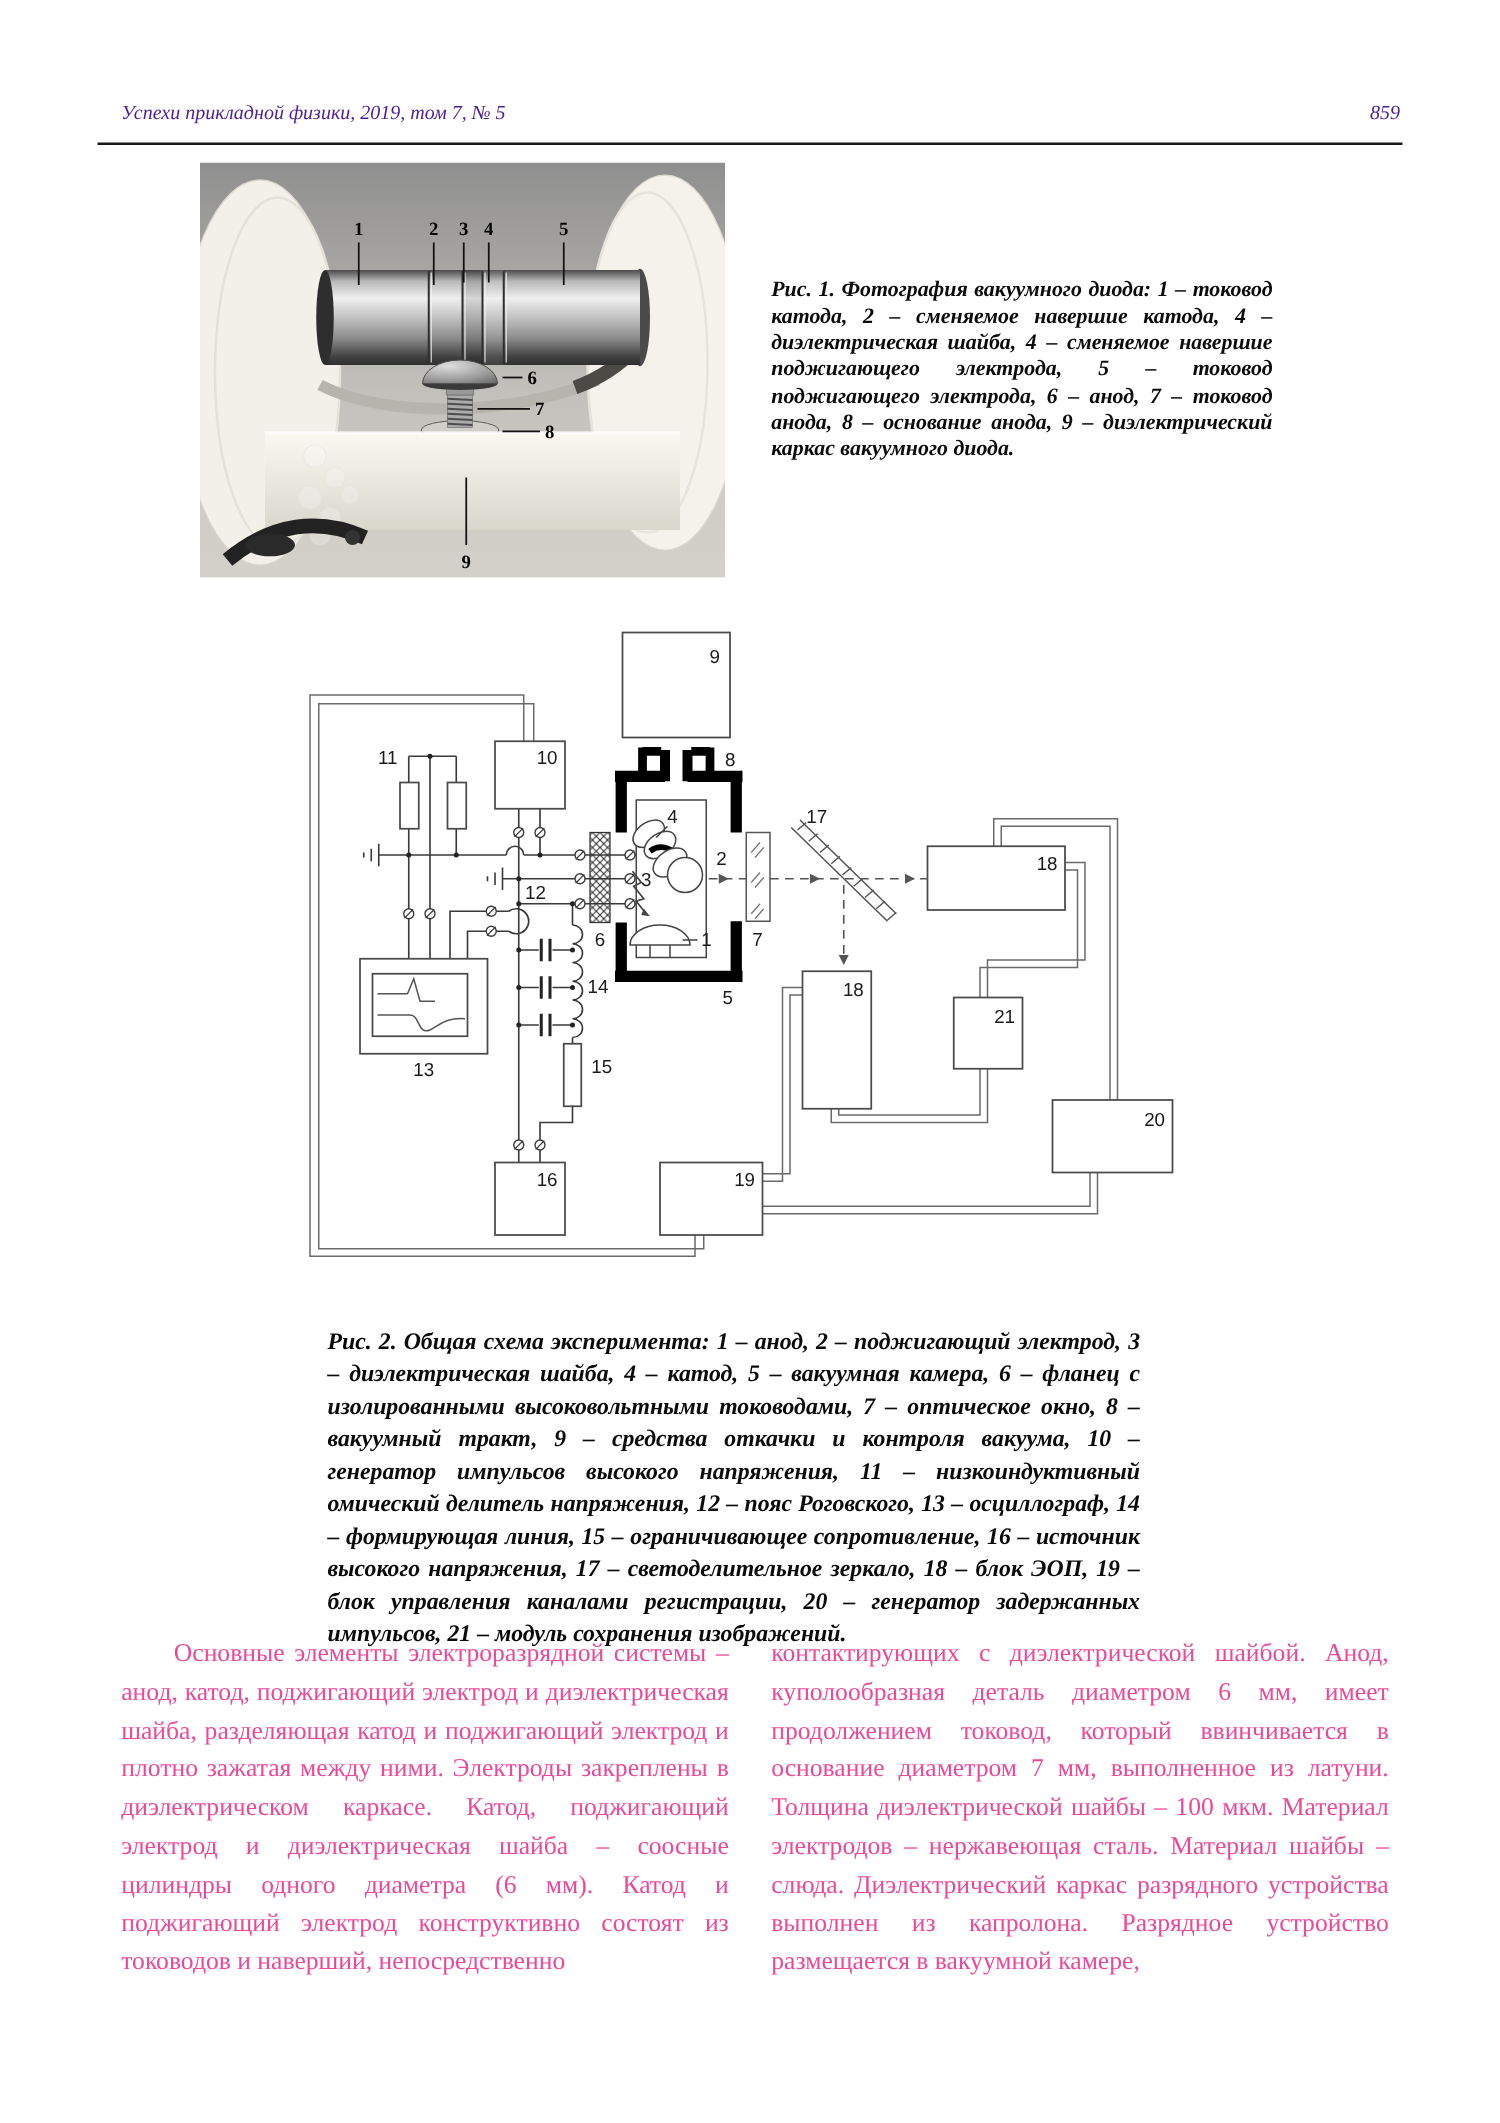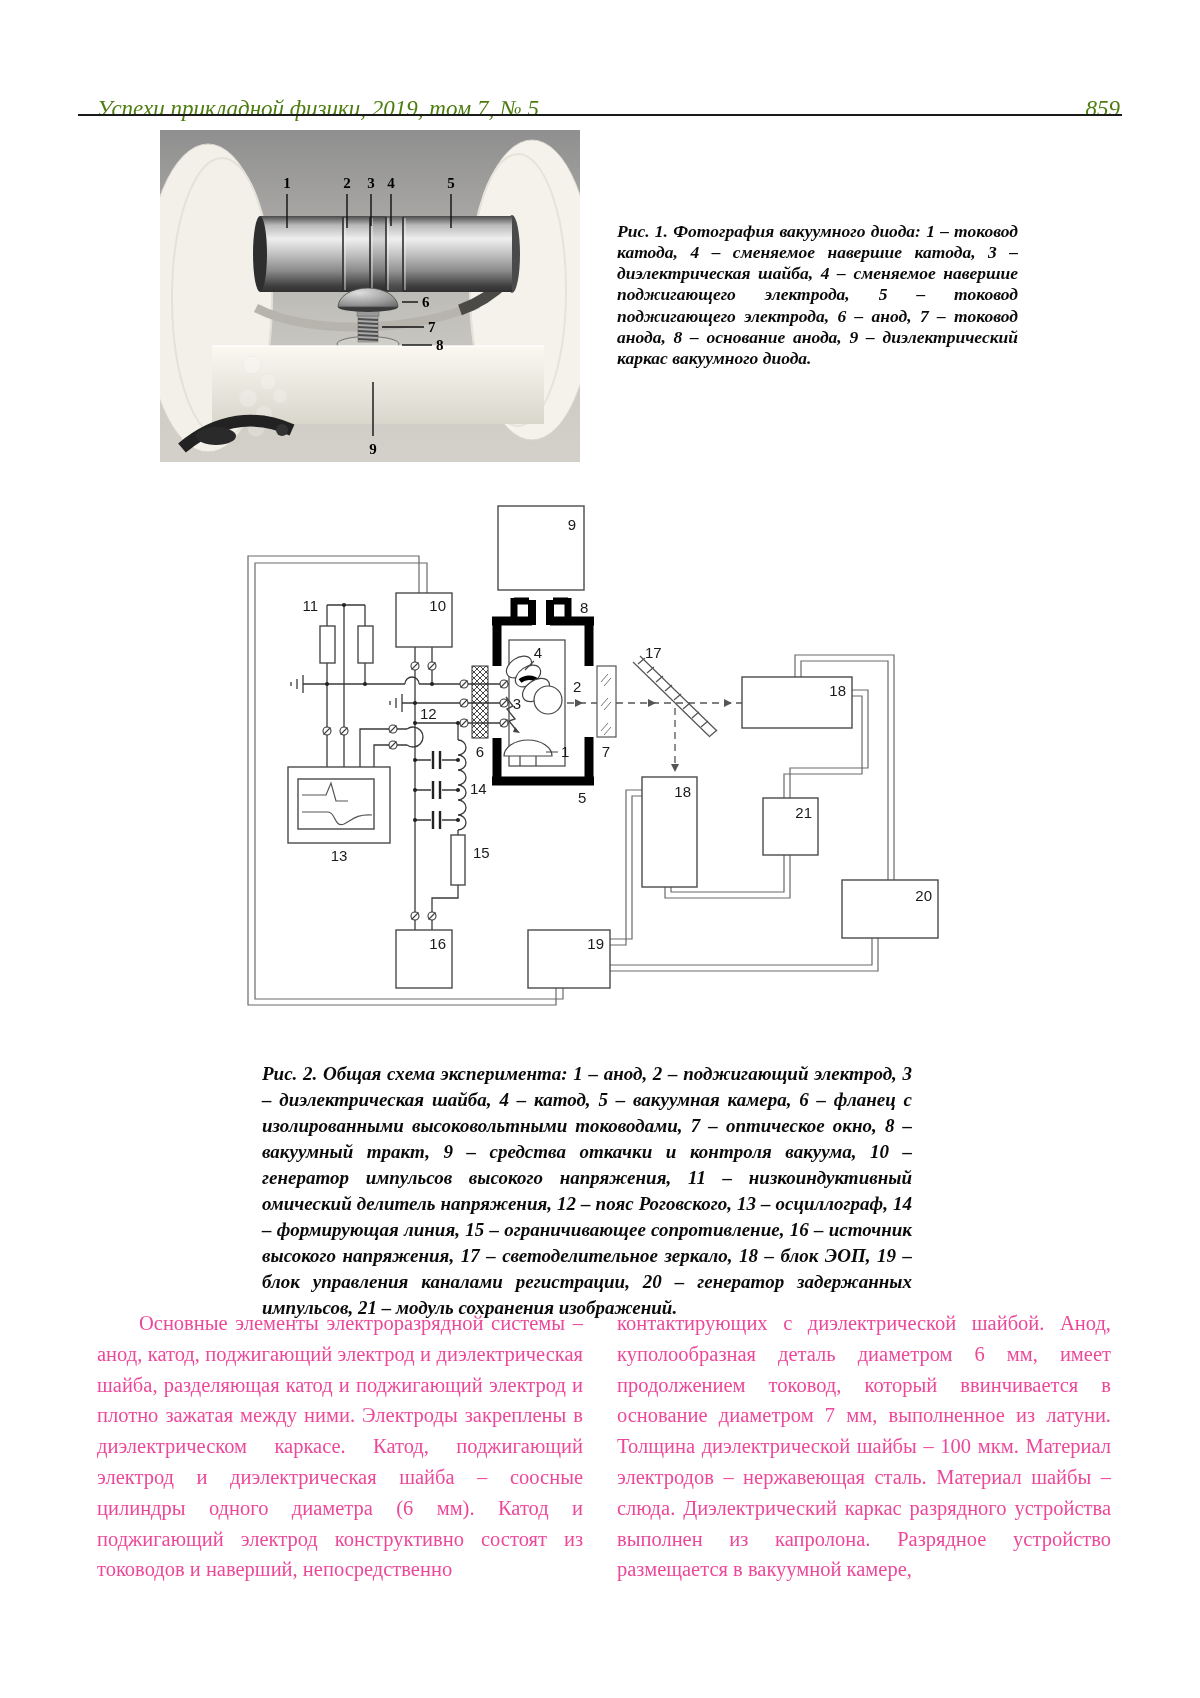--- a/index.html
+++ b/index.html
@@ -1,19 +1,19 @@
 <!DOCTYPE html>
 <html><head>
 <meta charset="utf-8">
 <style>
   html,body{margin:0;padding:0;background:#888;}
   .page{position:relative;width:1200px;height:1698px;background:#ffffff;margin:0 auto;
         font-family:"Liberation Serif",serif;color:#111;overflow:hidden;}
-  .hdr{position:absolute;left:78px;top:96px;width:1044px;height:30px;font-style:italic;
-       font-size:23px;color:#4d7c0f;}
+  .hdr{position:absolute;left:78px;top:82px;width:1044px;height:30px;font-style:italic;
+       font-size:16px;color:#4c1d95;}
   .hdr .j{position:absolute;left:19px;top:0;}
   .hdr .p{position:absolute;right:2px;top:0;}
   .rule{position:absolute;left:78px;top:114px;width:1044px;height:2px;background:#1a1a1a;}
   .photo{position:absolute;left:160px;top:130px;width:420px;height:332px;}
   .cap1{position:absolute;left:617px;top:203px;width:401px;font-weight:bold;font-style:italic;
         font-size:17.5px;line-height:21.3px;text-align:justify;color:#0a0a0a;}
   .schem{position:absolute;left:245px;top:495px;width:700px;height:528px;}
   .cap2{position:absolute;left:262px;top:1042px;width:650px;font-weight:bold;font-style:italic;
         font-size:19px;line-height:26px;text-align:justify;color:#0a0a0a;}
   .col{position:absolute;top:1308px;font-size:20.5px;line-height:30.8px;text-align:justify;color:#ec4899;}
@@ -142,21 +142,21 @@
       <text class="pl" x="211" y="58">3</text>
       <text class="pl" x="231" y="58">4</text>
       <text class="pl" x="291" y="58">5</text>
       <text class="pl" x="213" y="324">9</text>
     </g>
     <text class="pl" x="262" y="177">6</text>
     <text class="pl" x="268" y="202">7</text>
     <text class="pl" x="276" y="220">8</text>
   </svg>
 
-  <p class="cap1">Рис. 1. Фотография вакуумного диода: 1 – токовод катода, 4 – сменяемое навершие катода, 3 – диэлектрическая шайба, 4 – сменяемое навершие поджигающего электрода, 5 – токовод поджигающего электрода, 6 – анод, 7 – токовод анода, 8 – основание анода, 9 – диэлектрический каркас вакуумного диода.</p>
+  <p class="cap1">Рис. 1. Фотография вакуумного диода: 1 – токовод катода, 2 – сменяемое навершие катода, 4 – диэлектрическая шайба, 4 – сменяемое навершие поджигающего электрода, 5 – токовод поджигающего электрода, 6 – анод, 7 – токовод анода, 8 – основание анода, 9 – диэлектрический каркас вакуумного диода.</p>
 
   <svg class="schem" viewBox="245 495 700 528">
     <defs>
       <pattern id="xh" width="6" height="6" patternUnits="userSpaceOnUse">
         <path d="M0,0 L6,6 M6,0 L0,6" stroke="#333" stroke-width="0.9"></path>
       </pattern>
     </defs>
 
     <g fill="none" stroke="#6a6a6a" stroke-width="1.2">
       <path d="M419,593 V556 H248 V1005 H556 V988"></path>

